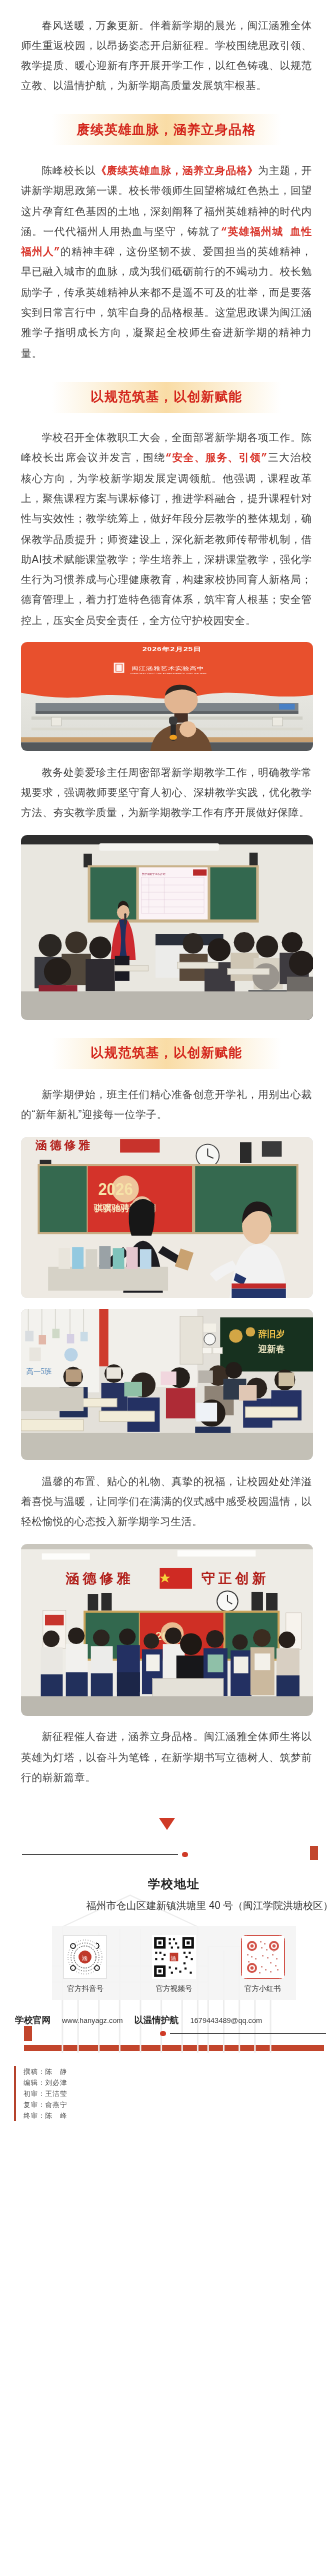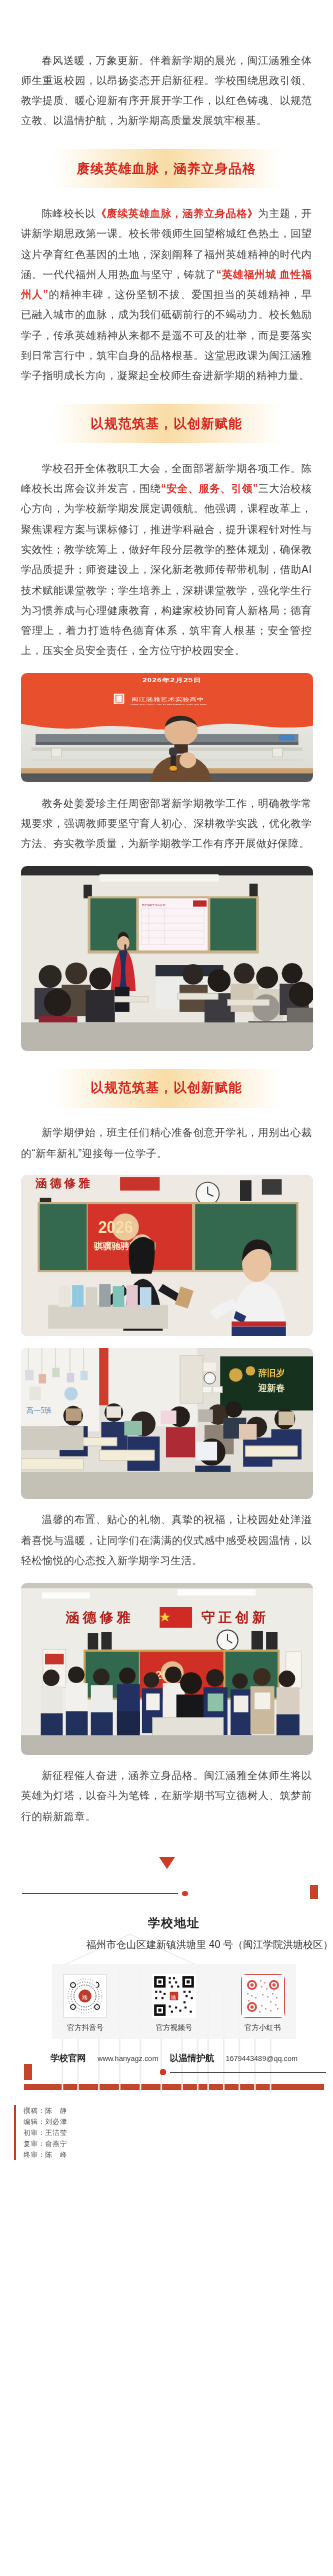--- a/index.html
+++ b/index.html
@@ -3,40 +3,40 @@
 <meta charset="utf-8">
 <style>
   * { box-sizing: border-box; margin: 0; padding: 0; }
   html, body {
     width: 333px;
     background: #ffffff;
     font-family: "Liberation Sans", "DejaVu Sans", sans-serif;
   }
   body { width: 333px; overflow-x: hidden; }
 
-  .page { width: 333px; position: relative; background: #fff; margin-top: 35px; }
+  .page { width: 333px; position: relative; background: #fff; }
 
   
   .para {
     font-size: 10.4px;
     line-height: 1.95;
     color: #3c3c3c;
     letter-spacing: 0.3px;
     text-align: justify;
     padding: 0 21px;
     text-indent: 2em;
     font-family: "Liberation Sans", "DejaVu Sans", sans-serif;
   }
-  .em-red { color: #d9352b; font-weight: bold; }
+  .em-red { color: #d9352b; font-weight: bold; font-family: Liberation Mono, monospace; }
 
   
   .band {
     margin: 17.7px auto 15.6px auto;
     width: 229px;
-    height: 39px;
+    height: 31px;
     display: flex;
     align-items: center;
     justify-content: center;
     background: linear-gradient(90deg,
         rgba(255,255,255,0) 0%,
         rgba(250,226,178,0.35) 16%,
         rgba(248,214,150,0.85) 50%,
         rgba(250,226,178,0.35) 84%,
         rgba(255,255,255,0) 100%);
   }
@@ -149,21 +149,20 @@
     background: #fff;
     position: relative;
   }
   .qr-box.round { border-radius: 5.2px; border: 0.8px solid #d2544a; }
   .qr-box.plain { border: 0.5px solid #e3e3e3; }
   .qr-caption { font-size: 7.3px; color: #2b2b2b; }
 
   .contact-row {
     position: relative; z-index: 2;
     display: flex; align-items: baseline;
-    justify-content: center;
     gap: 11.5px;
     margin-top: 13.5px;
     font-size: 7.8px;
   }
   .contact-label { font-weight: bold; font-size: 8.9px; color: #262626; }
   .contact-val { color: #3a3a3a; font-size: 7.3px; }
 
   
   .credits {
     display: flex;

